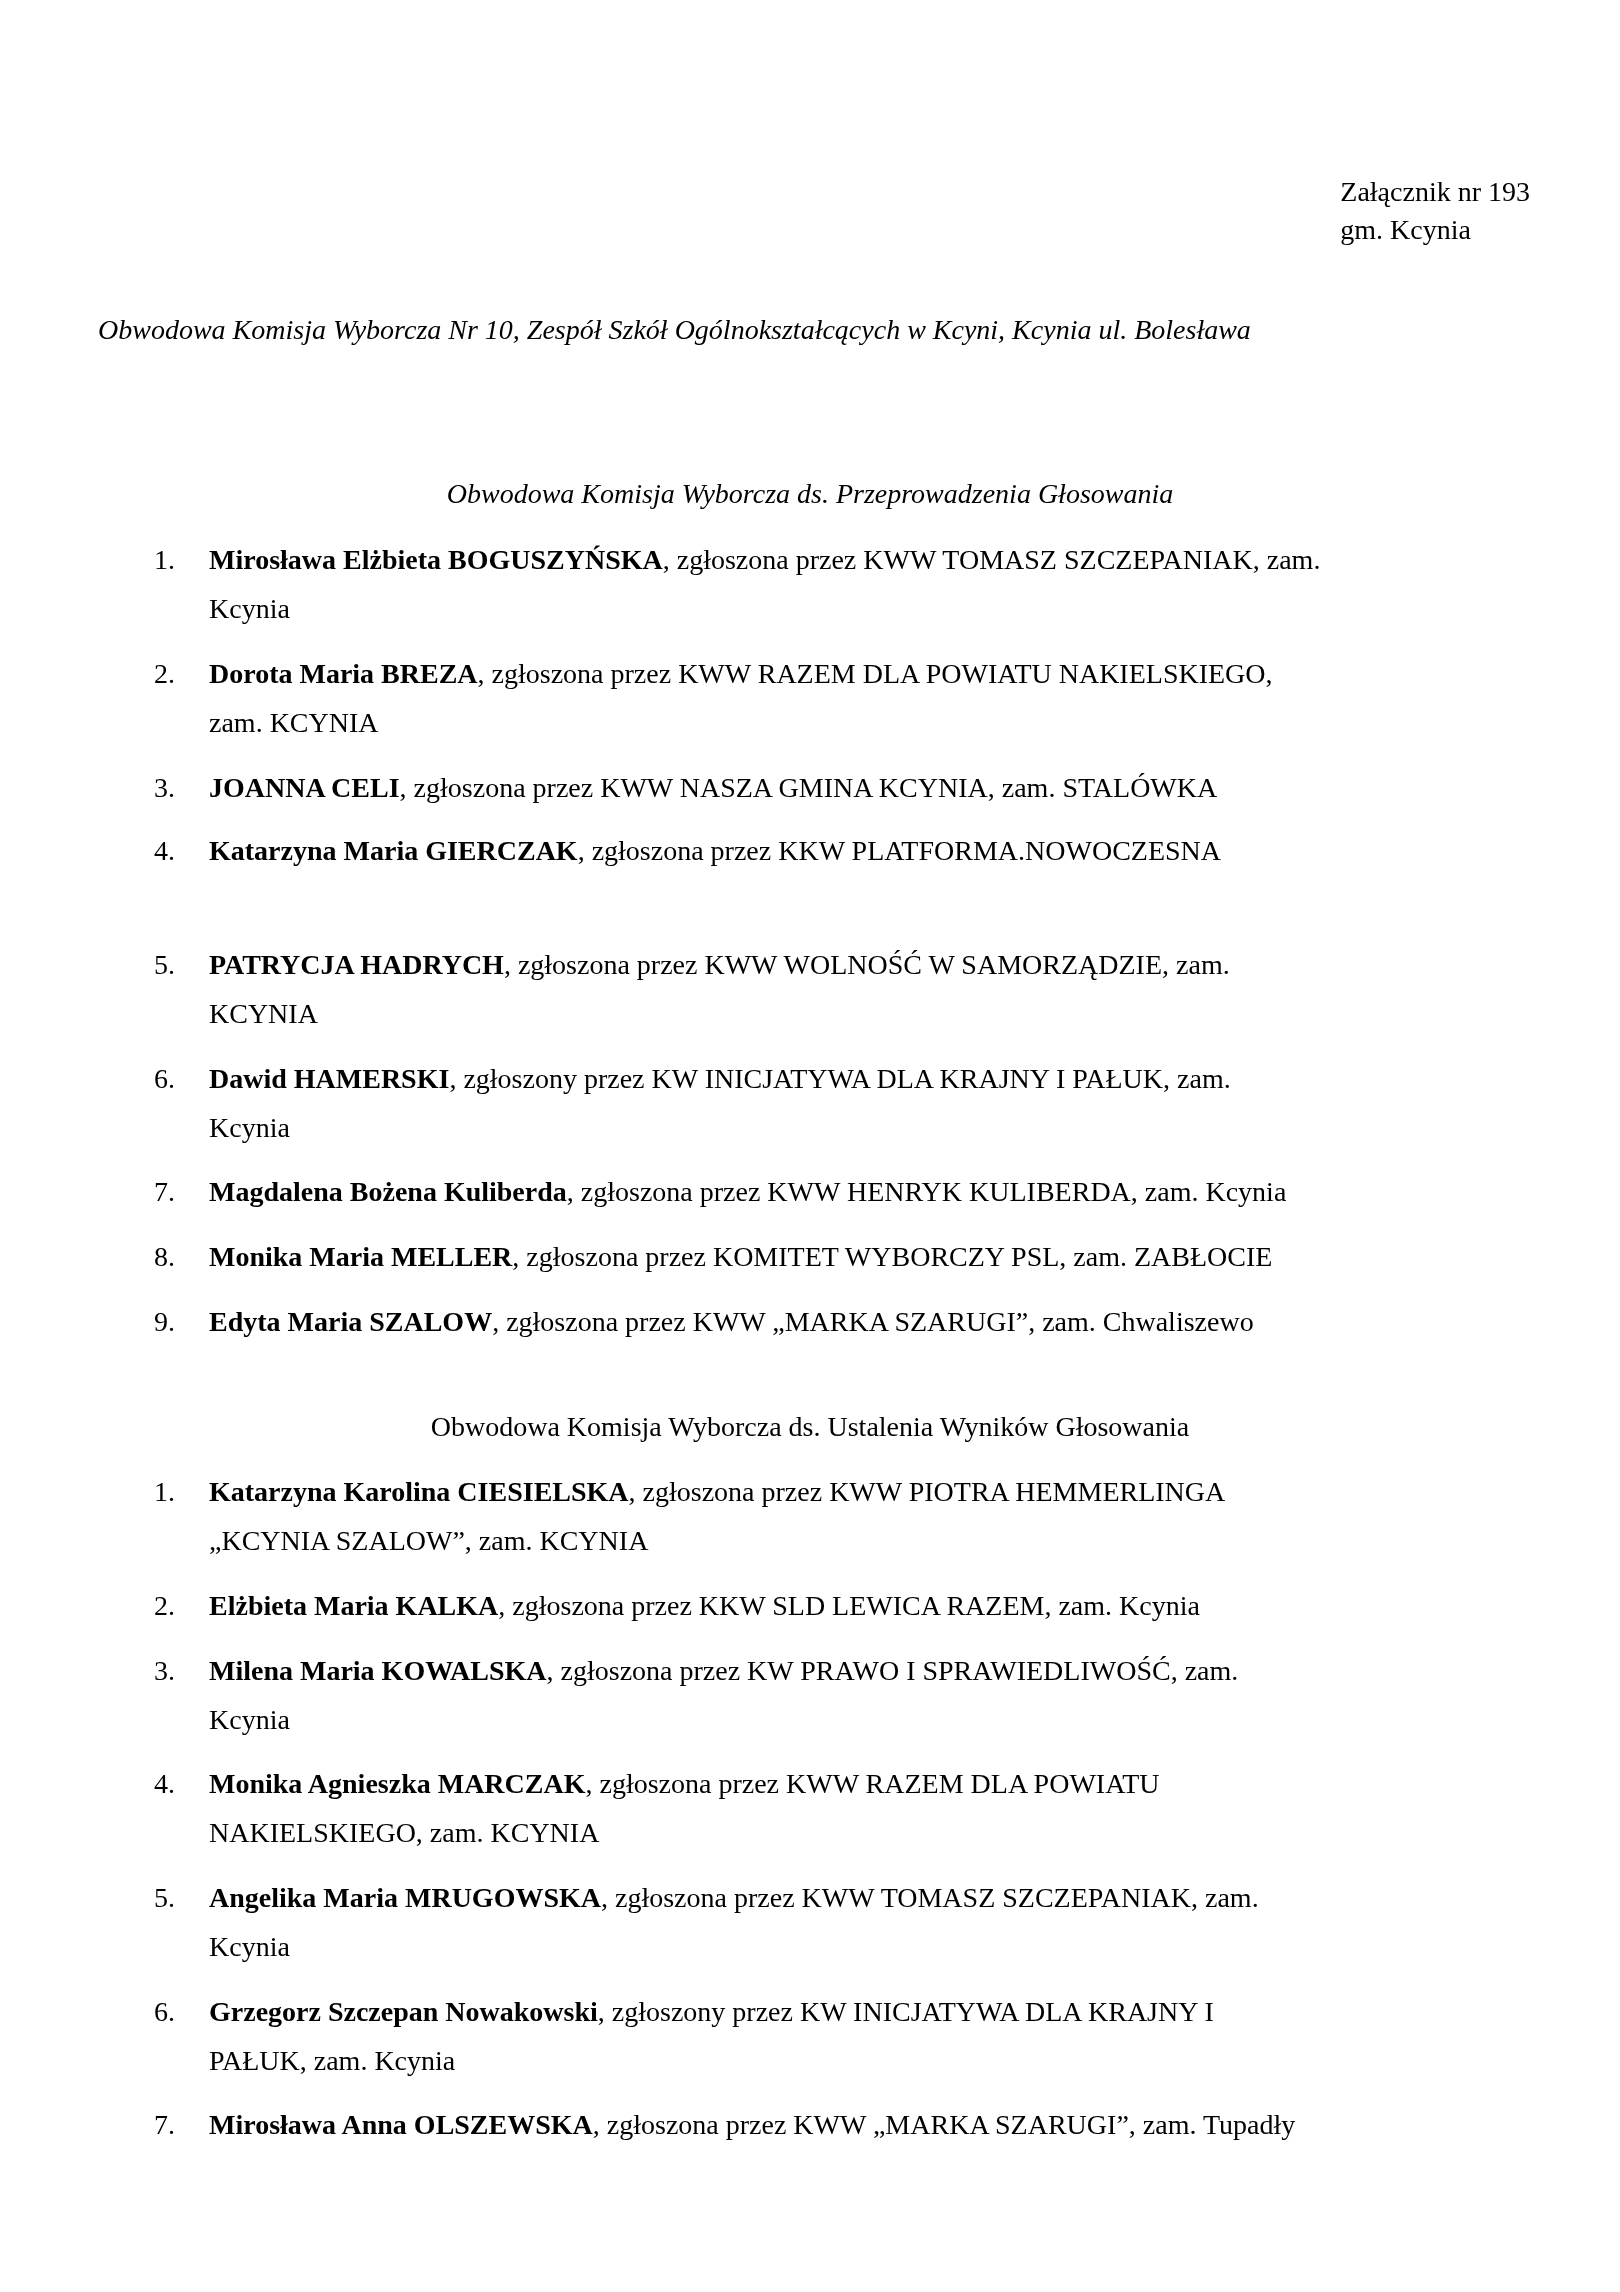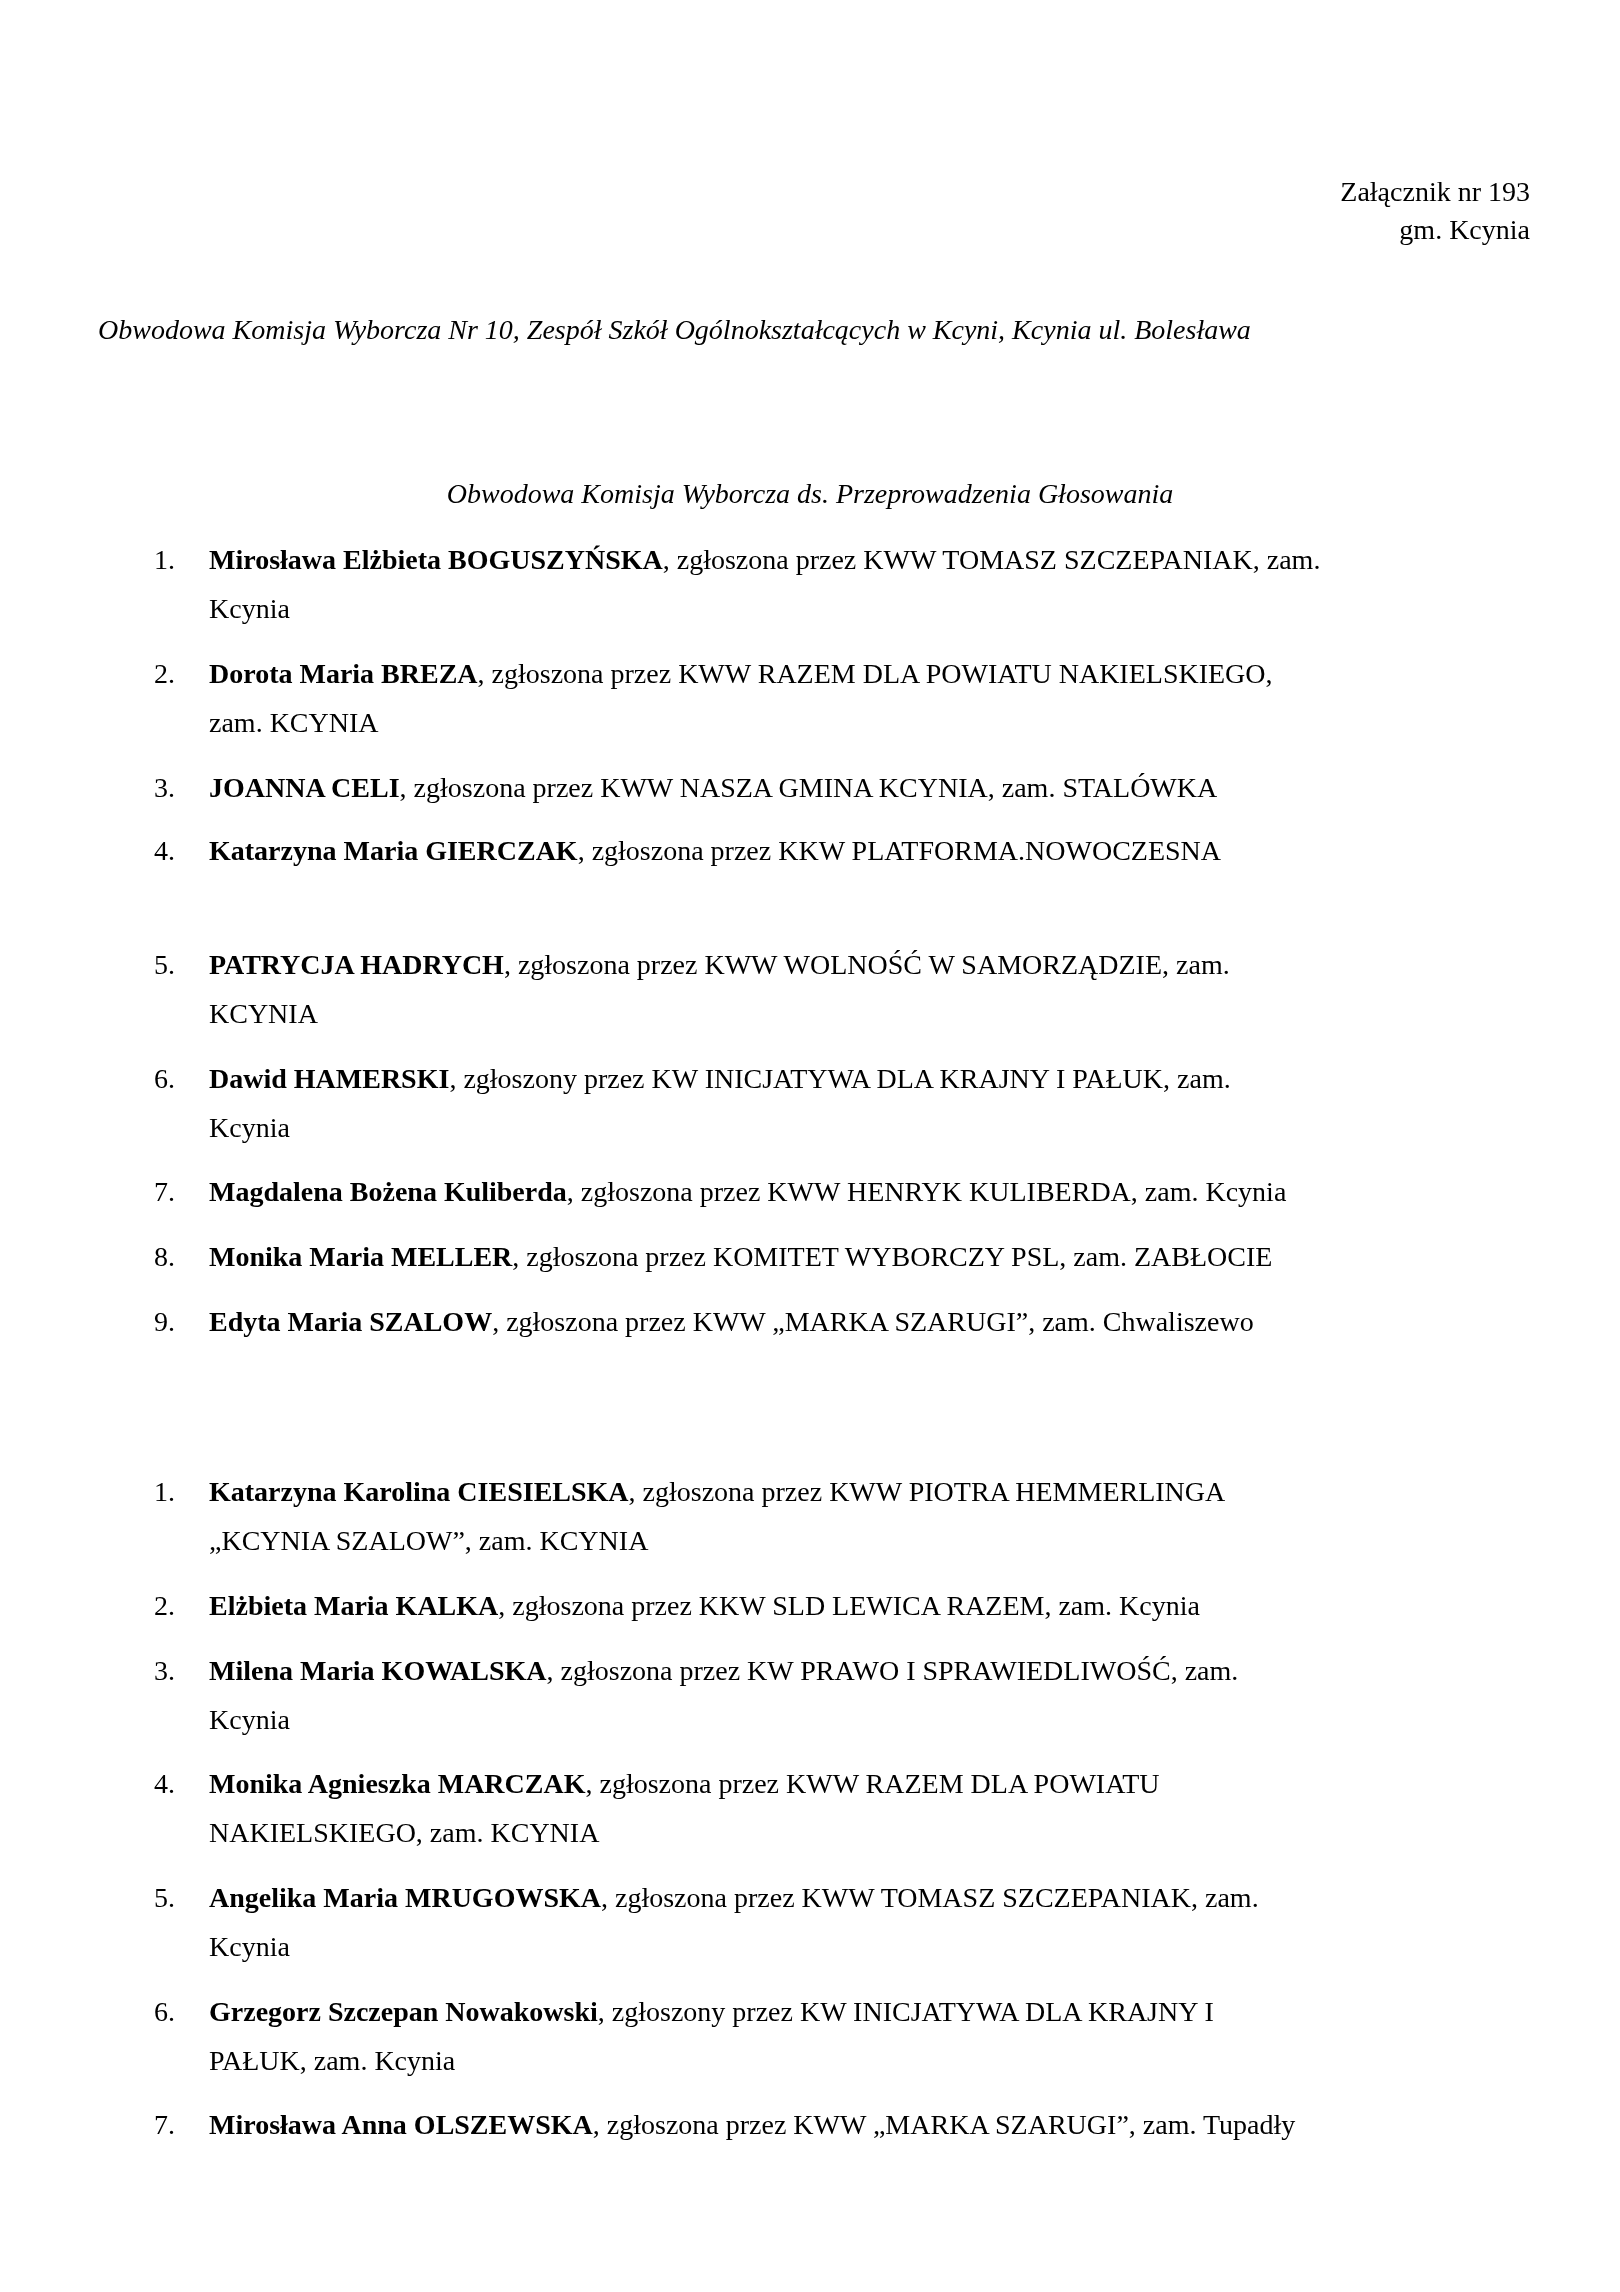--- a/index.html
+++ b/index.html
@@ -19,21 +19,21 @@
     .page {
       position: absolute;
       left: 0; top: 0;
       width: 1620px;
       height: 2293px;
     }
     .header-right {
       position: absolute;
       right: 90px;
       top: 173px;
-      text-align: right;
+      text-align: left;
       line-height: 38px;
     }
     .intro {
       position: absolute;
       left: 98px;
       top: 305px;
       width: 1431px;
       line-height: 50px;
       font-style: italic;
     }
@@ -138,20 +138,21 @@
       </div>
     </div>
     <div class="item" style="top:1297px;">
       <span class="num">9.</span>
       <div class="text">
         <span class="name">Edyta Maria SZALOW</span><span>, zgłoszona przez KWW „MARKA SZARUGI”, zam. Chwaliszewo</span>
       </div>
     </div>
   </div>
 
+  <div class="section-title" style="top:1407px;">Obwodowa Komisja Wyborcza ds. Ustalenia Wyników Głosowania</div>
 
   <div class="list">
     <div class="item" style="top:1467px;">
       <span class="num">1.</span>
       <div class="text">
         <span class="name">Katarzyna Karolina CIESIELSKA</span><span>, zgłoszona przez KWW PIOTRA HEMMERLINGA</span><br>
         <span>„KCYNIA SZALOW”, zam. KCYNIA</span>
       </div>
     </div>
     <div class="item" style="top:1581px;">

